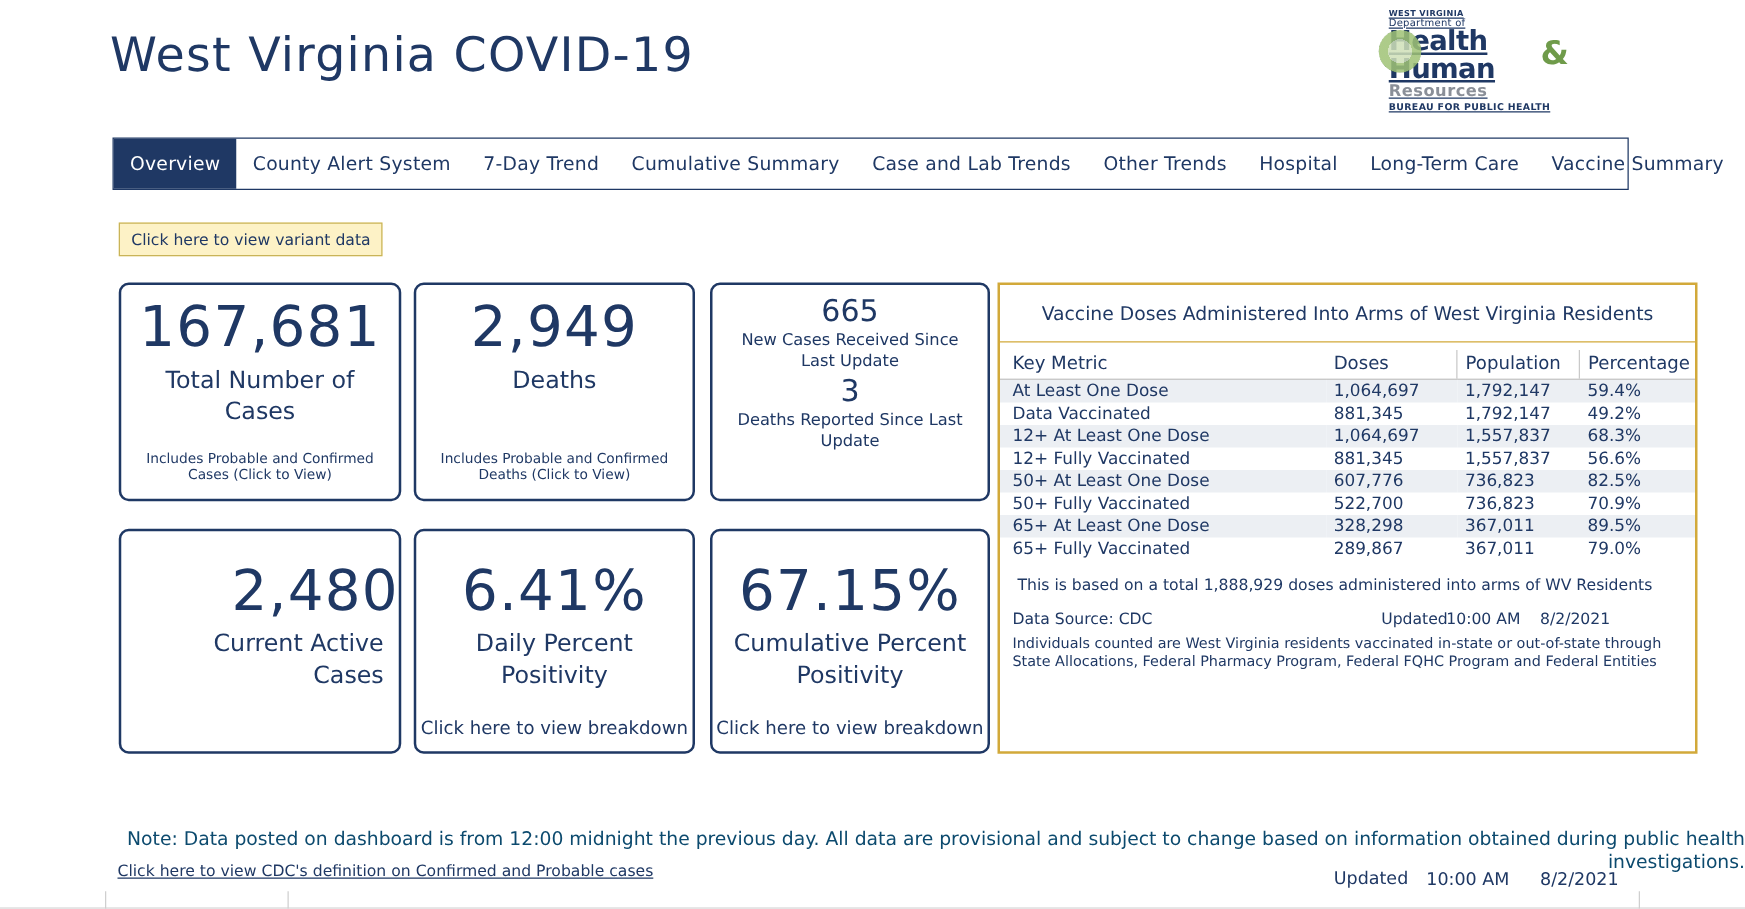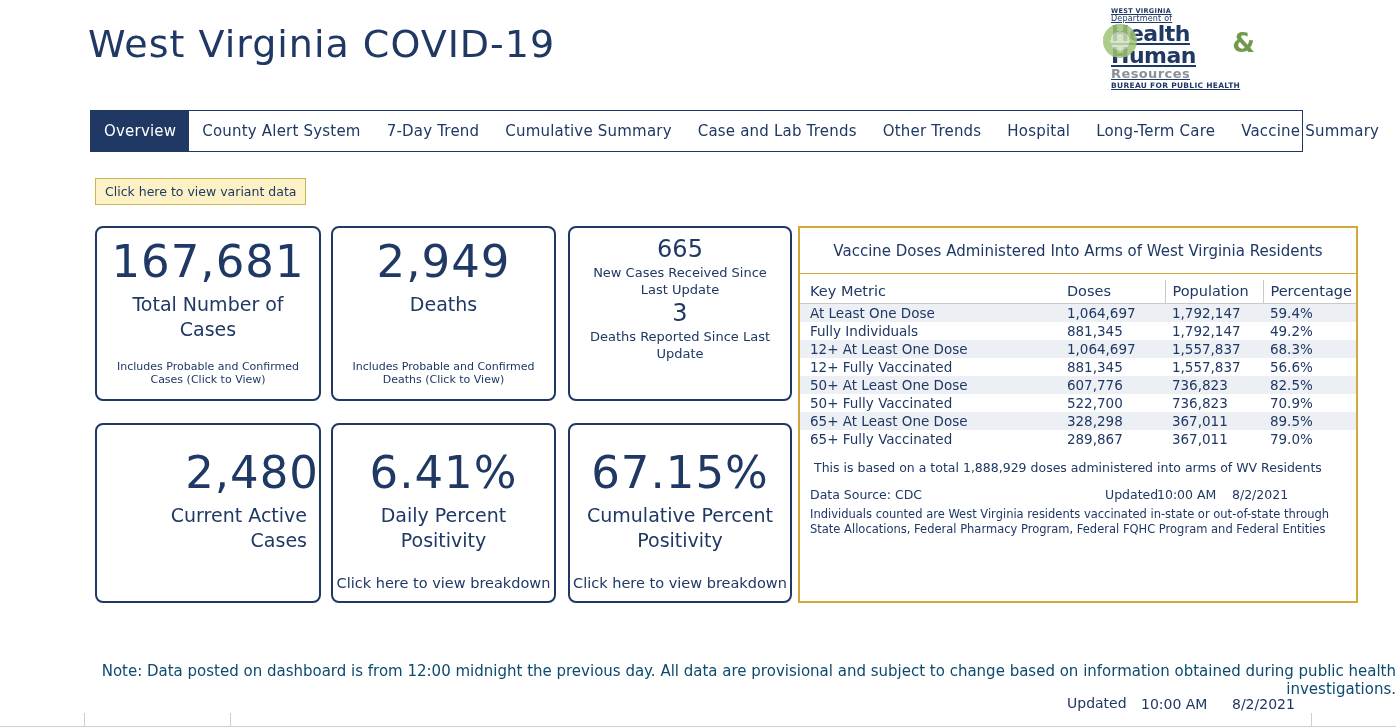--- a/index.html
+++ b/index.html
@@ -339,21 +339,21 @@
         </tr>
       </thead>
       <tbody>
         <tr class="alt">
           <td>At Least One Dose</td>
           <td class="c-doses">1,064,697</td>
           <td class="c-pop">1,792,147</td>
           <td class="c-pct">59.4%</td>
         </tr>
         <tr>
-          <td>Fully Individuals</td>
+          <td>Data Vaccinated</td>
           <td class="c-doses">881,345</td>
           <td class="c-pop">1,792,147</td>
           <td class="c-pct">49.2%</td>
         </tr>
         <tr class="alt">
           <td>12+ At Least One Dose</td>
           <td class="c-doses">1,064,697</td>
           <td class="c-pop">1,557,837</td>
           <td class="c-pct">68.3%</td>
         </tr>
@@ -400,20 +400,21 @@
       <span>Data Source: CDC</span>
       <span class="updated">Updated</span>
       <span class="time">10:00 AM</span>
       <span class="date">8/2/2021</span>
     </div>
 
     <div class="vp-note">Individuals counted are West Virginia residents vaccinated in-state or out-of-state through State Allocations, Federal Pharmacy Program, Federal FQHC Program and Federal Entities</div>
   </div>
 
   <div class="footer-note">Note: Data posted on dashboard is from 12:00 midnight the previous day. All data are provisional and subject to change based on information obtained during public health investigations.</div>
+  <div class="footer-link">Click here to view CDC's definition on Confirmed and Probable cases</div>
   <div class="footer-updated">Updated</div>
   <div class="footer-time">10:00 AM</div>
   <div class="footer-date">8/2/2021</div>
 
   <div class="bottom-rule"></div>
   <div class="bottom-tick-1"></div>
   <div class="bottom-tick-2"></div>
   <div class="bottom-tick-3"></div>
 
 </div>

